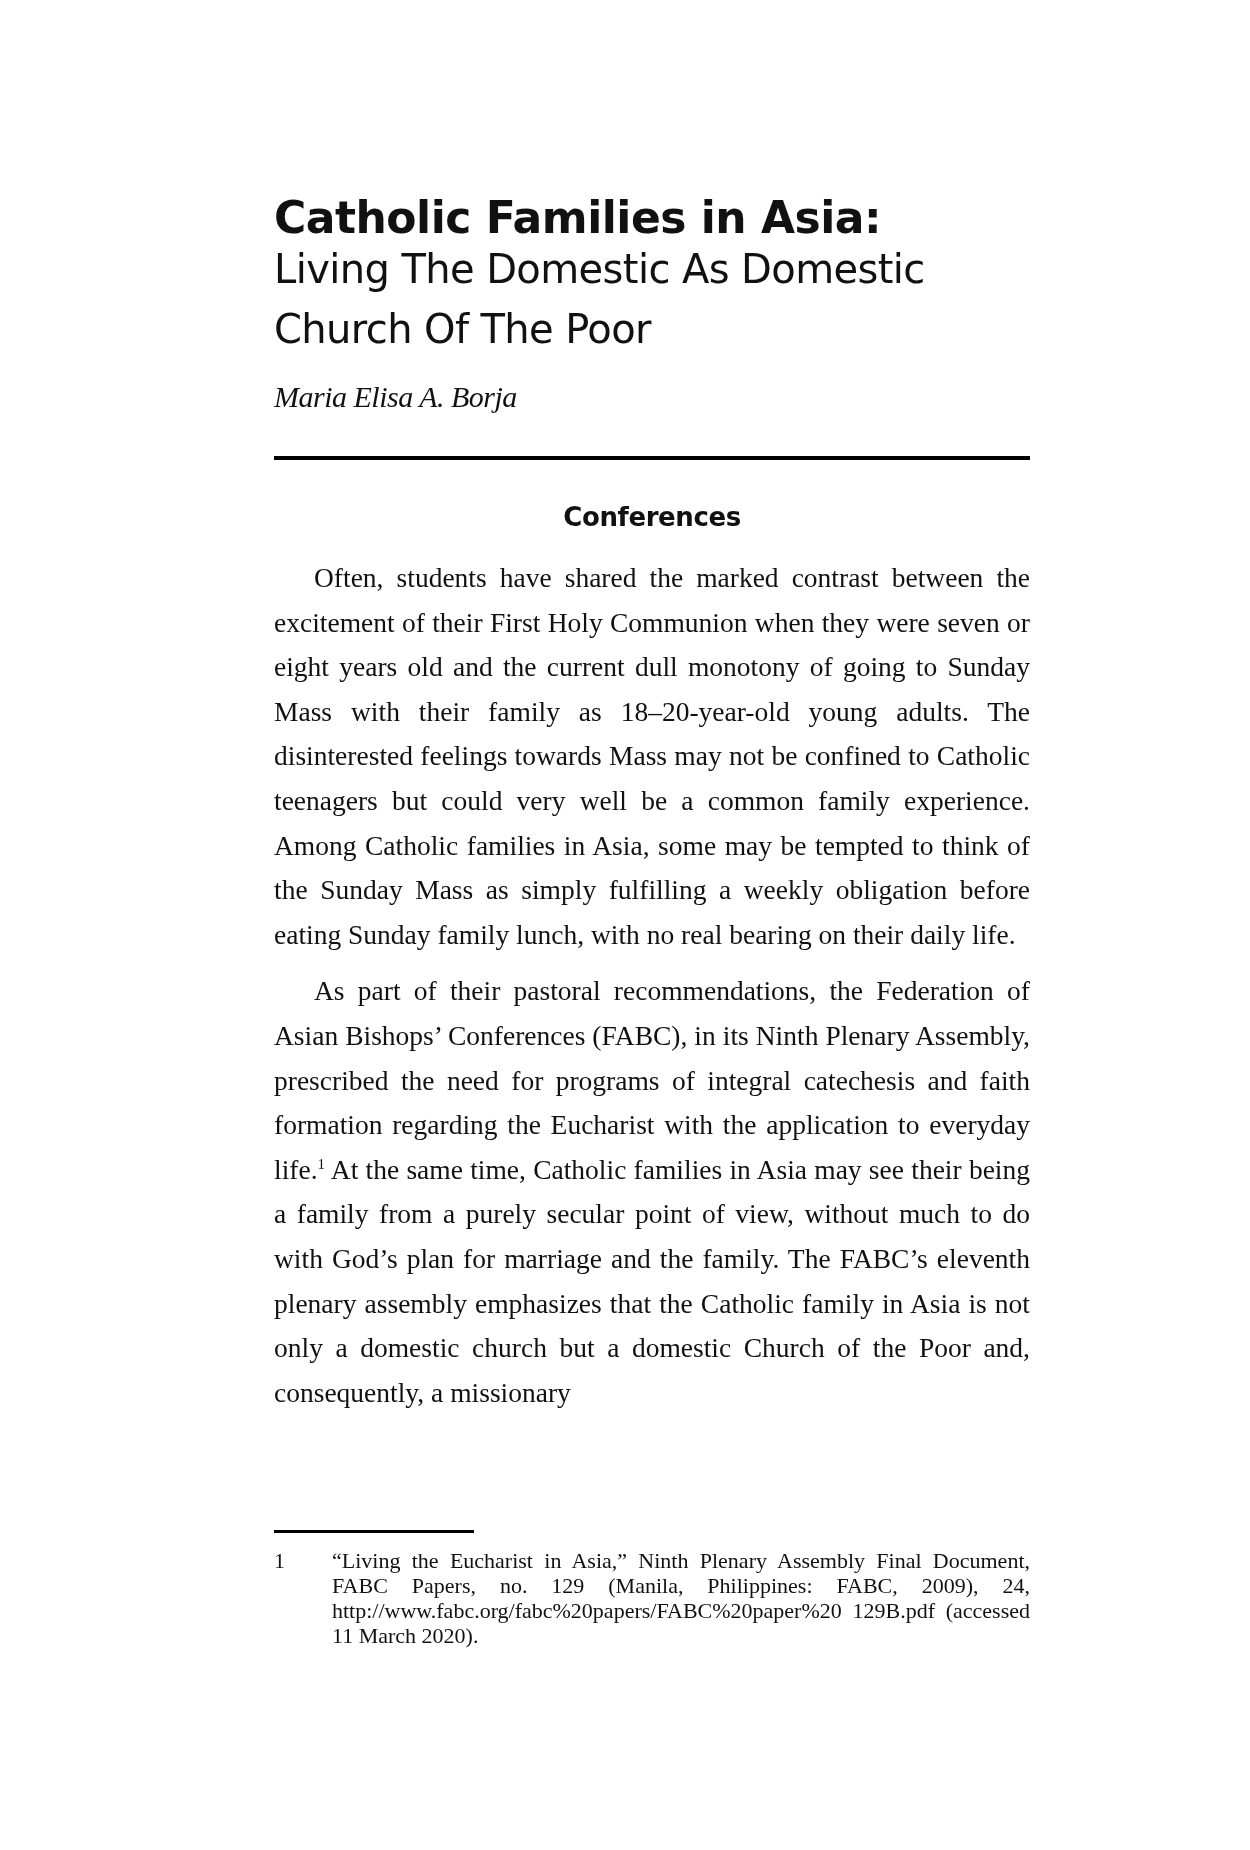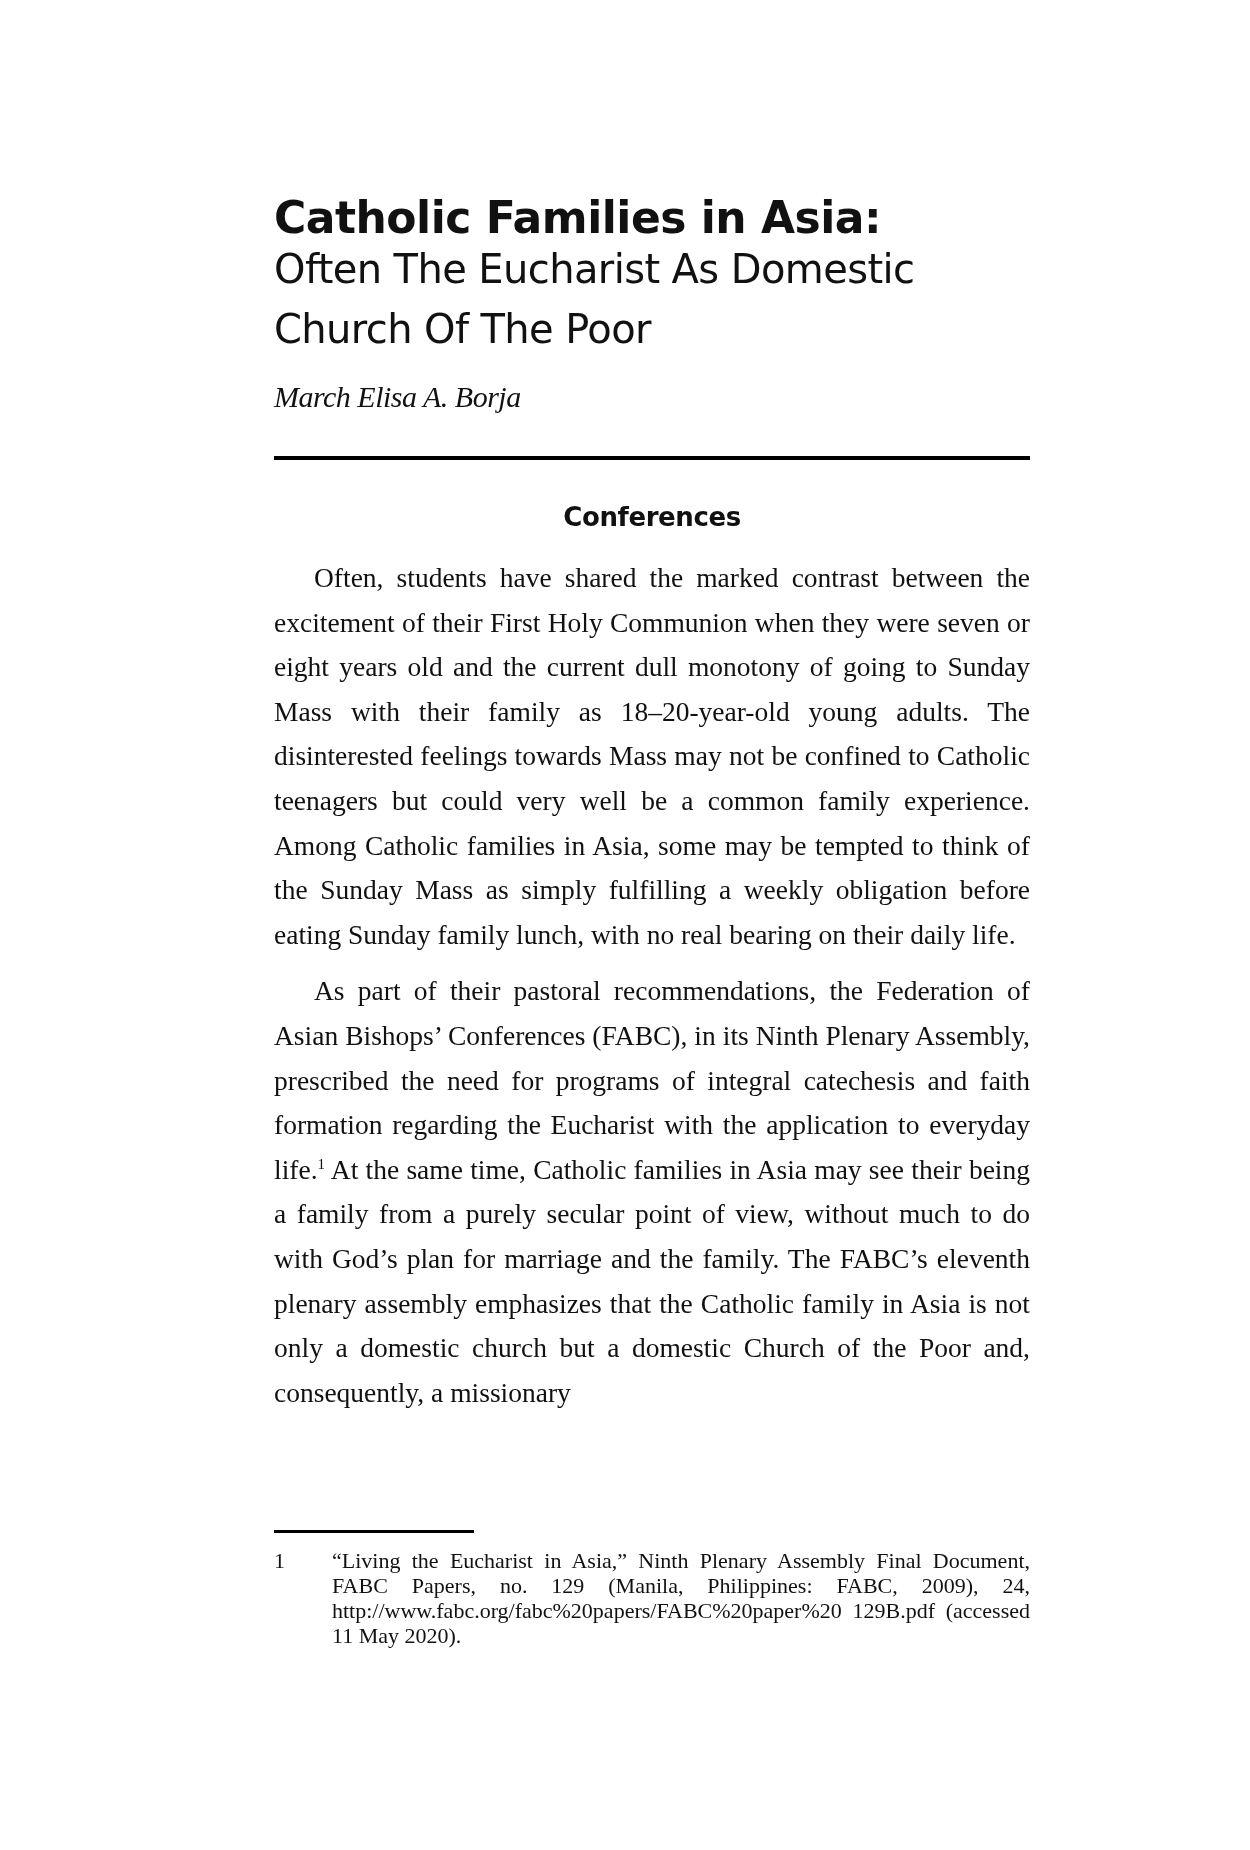--- a/index.html
+++ b/index.html
@@ -16,29 +16,29 @@
   .fn-rule { position:absolute; top:1530px; left:0; width:200px; height:3px; background:#000; }
   .footnote { position:absolute; top:1548px; left:0; width:756px; font-family:"Liberation Serif", serif; font-size:22px; line-height:25px; display:flex; }
   .fn-num { width:58px; flex:none; }
   .fn-text { flex:1; text-align:justify; }
 </style>
 </head>
 <body>
 
 <div class="page">
   <div class="title-bold">Catholic Families in Asia:</div>
-  <div class="title-sub" style="top:246px;">Often The Eucharist As Domestic</div>
+  <div class="title-sub" style="top:246px;">Living The Domestic As Domestic</div>
   <div class="title-sub" style="top:306px;">Church Of The Poor</div>
-  <div class="author">March Elisa A. Borja</div>
+  <div class="author">Maria Elisa A. Borja</div>
   <div class="rule"></div>
   <div class="heading">Conferences</div>
 
   <div class="body">
     <p>Often, students have shared the marked contrast between the excitement of their First Holy Communion when they were seven or eight years old and the current dull monotony of going to Sunday Mass with their family as 18–20-year-old young adults. The disinterested feelings towards Mass may not be confined to Catholic teenagers but could very well be a common family experience. Among Catholic families in Asia, some may be tempted to think of the Sunday Mass as simply fulfilling a weekly obligation before eating Sunday family lunch, with no real bearing on their daily life.</p>
     <p><span>As part of their pastoral recommendations, the Federation of Asian Bishops’ Conferences (FABC), in its Ninth Plenary Assembly, prescribed the need for programs of integral catechesis and faith formation regarding the Eucharist with the application to everyday life.</span><sup>1</sup><span> At the same time, Catholic families in Asia may see their being a family from a purely secular point of view, without much to do with God’s plan for marriage and the family. The FABC’s eleventh plenary assembly emphasizes that the Catholic family in Asia is not only a domestic church but a domestic Church of the Poor and, consequently, a missionary</span></p>
   </div>
 
   <div class="fn-rule"></div>
   <div class="footnote">
     <span class="fn-num">1</span>
-    <span class="fn-text">“Living the Eucharist in Asia,” Ninth Plenary Assembly Final Document, FABC Papers, no. 129 (Manila, Philippines: FABC, 2009), 24, http://www.fabc.org/fabc%20papers/FABC%20paper%20 129B.pdf (accessed 11 May 2020).</span>
+    <span class="fn-text">“Living the Eucharist in Asia,” Ninth Plenary Assembly Final Document, FABC Papers, no. 129 (Manila, Philippines: FABC, 2009), 24, http://www.fabc.org/fabc%20papers/FABC%20paper%20 129B.pdf (accessed 11 March 2020).</span>
   </div>
 </div>
 
 </body></html>

